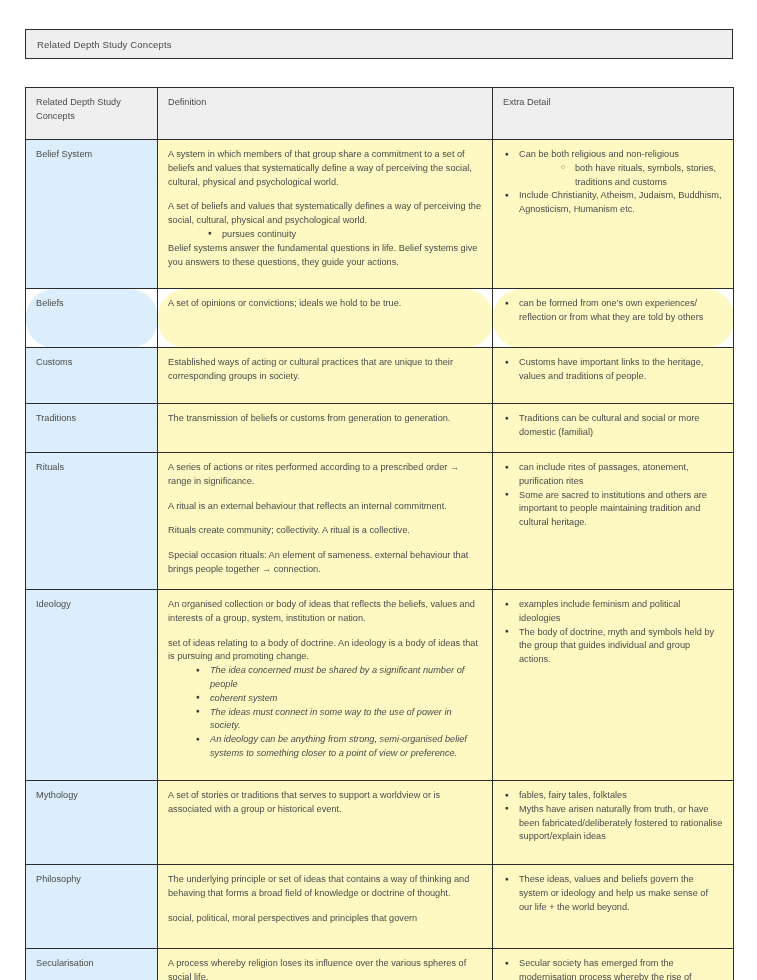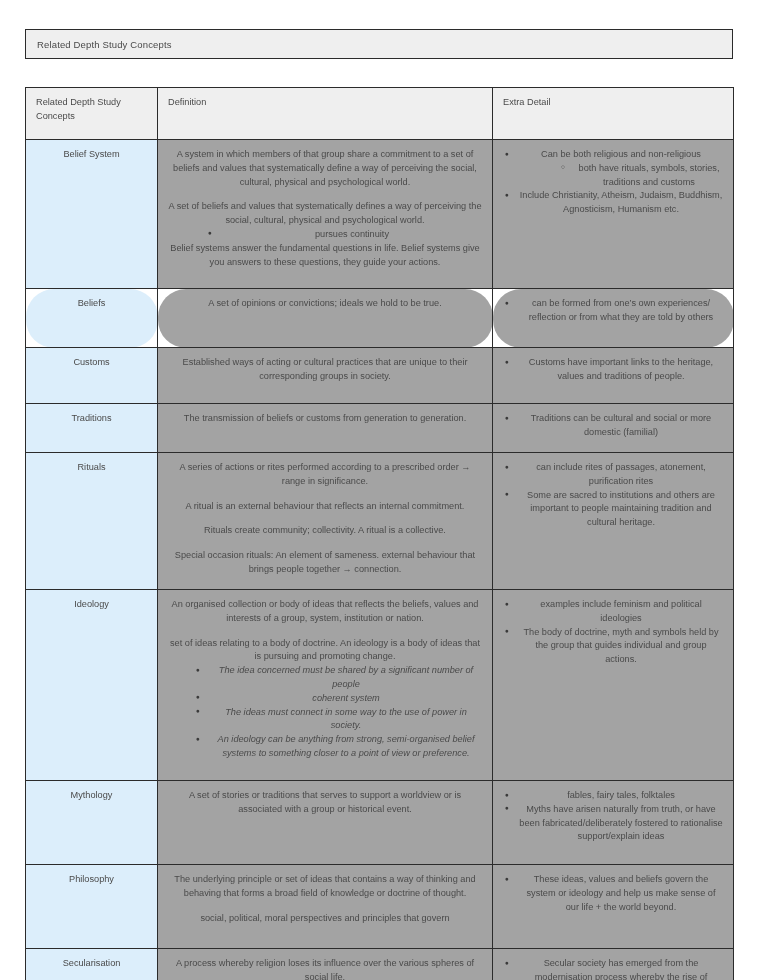--- a/index.html
+++ b/index.html
@@ -55,34 +55,33 @@
   .concept-table col.c-extra  { width: 241px; }
 
   .concept-table th,
   .concept-table td {
     border: 1px solid #2b2b2b;
     vertical-align: top;
     padding: 8px 10px 9px 10px;
     font-size: 9.2px;
     line-height: 1.5;
     color: #4a4a4a;
-    text-align: center;
   }
   .concept-table thead th {
     background: #efefef;
     font-weight: normal;
     text-align: left;
     height: 34px;
   }
   td.term-cell {
     background: #dceefb;
   }
   td.def-cell,
   td.extra-cell {
-    background: #a3a3a3;
+    background: #fef9c3;
   }
 
   p.para {
     margin: 0 0 11px 0;
   }
   p.para:last-child {
     margin-bottom: 0;
   }
   p.para.tight {
     margin-bottom: 0;

